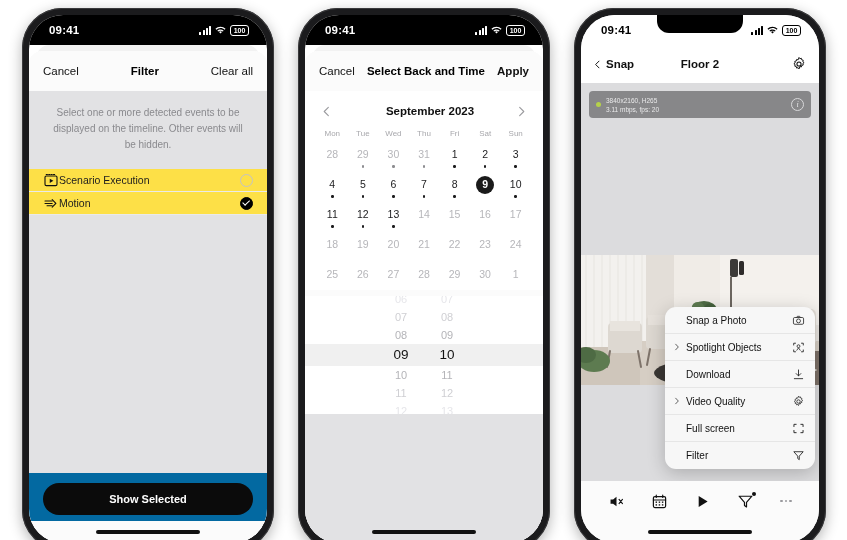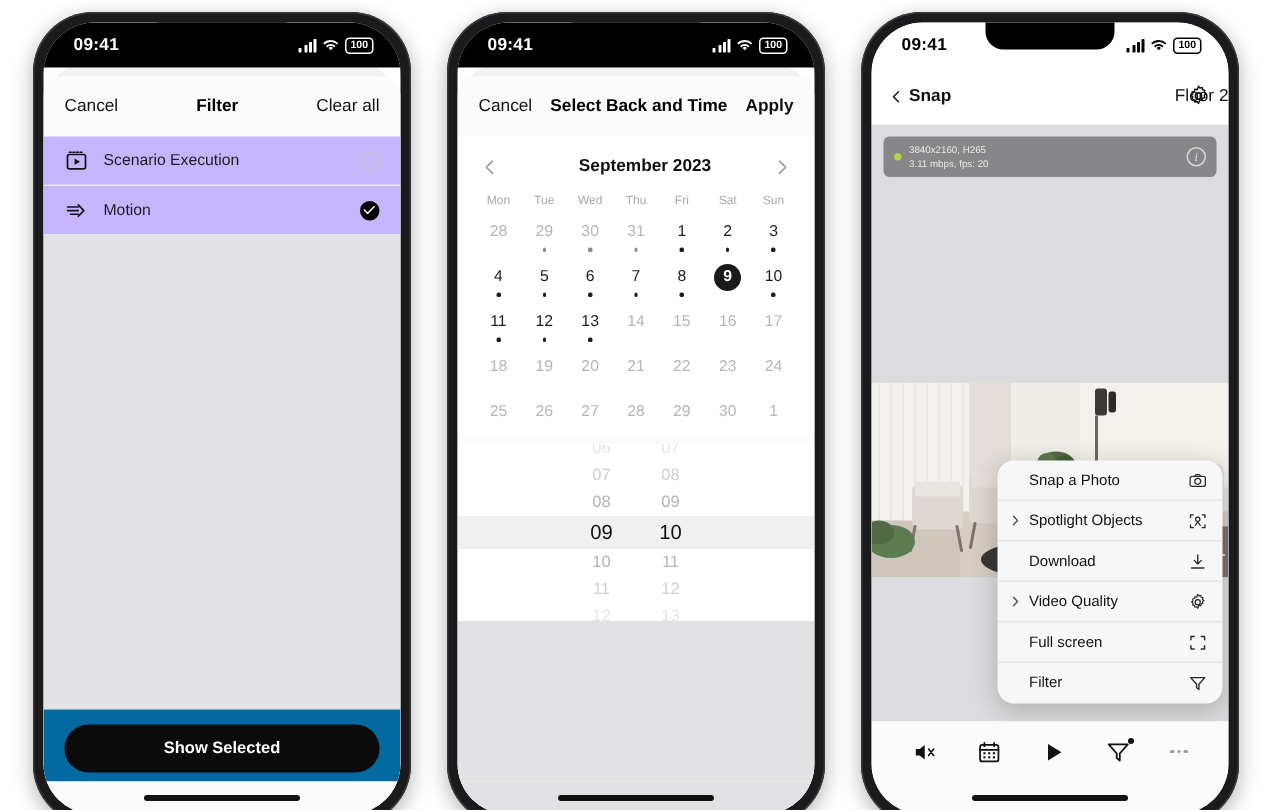--- a/index.html
+++ b/index.html
@@ -98,24 +98,24 @@
   .desc {
     background:#e2e2e4;
     color:#8a8a8e;
     font-size:10px;
     line-height:16px;
     text-align:center;
     padding:14px 22px 16px;
   }
   .list { background:#fff; }
   .row {
-    height:33px; display:flex; align-items:center; gap:10px;
+    height:23px; display:flex; align-items:center; 
     padding:0 14px;
     border-bottom:1px solid #eaeaea;
-    background:#c4b5fd;
+    background:#fde047;
   }
   .row .ico { width:16px; height:16px; flex:0 0 16px; color:#111; }
   .row .lbl { flex:1; font-size:10.5px; color:#1c1c1e; }
   .radio { width:13px; height:13px; border-radius:50%; border:1.3px solid #c3c3c6; }
   .radio.on {
     background:#000; border-color:#000;
     display:flex; align-items:center; justify-content:center;
   }
   .radio.on::after {
     content:""; width:6px; height:3px;
@@ -183,21 +183,21 @@
   .pcol .it.cur { color:#111; font-size:13.5px; font-weight:500; height:22px; line-height:22px; }
   .pad-gray { flex:1; background:#e2e2e4; }
 
   
   .navbar3 {
     height:38px; flex:0 0 38px; background:#fff;
     display:flex; align-items:center; justify-content:space-between;
     padding:0 12px; position:relative; z-index:5;
   }
   .back { display:flex; align-items:center; gap:4px; font-size:11.5px; font-weight:700; color:#111; }
-  .navbar3 .title { position:absolute; left:0; right:0; text-align:right; font-size:11.5px; font-weight:400; color:#111; pointer-events:none; }
+  .navbar3 .title { position:absolute; left:0; right:0; text-align:center; font-size:11.5px; font-weight:700; color:#111; pointer-events:none; }
   .gear { width:16px; height:16px; color:#111; position:relative; z-index:2; }
 
   .player { position:relative; flex:1; background:#dcdcde; min-height:0; overflow:hidden; }
   .info {
     position:absolute; top:8px; left:8px; right:8px; height:27px;
     background:rgba(120,120,122,.85); border-radius:4px;
     display:flex; align-items:center; padding:0 7px; gap:5px;
     color:#e9e9ea; font-size:6.5px; line-height:9px;
   }
   .dotg { width:5px; height:5px; border-radius:50%; background:#b5d14a; flex:0 0 5px; }
@@ -266,20 +266,21 @@
 
       <div class="sheet-stack">
         <div class="sheet-peek"></div>
         <div class="sheet">
           <div class="navbar">
             <span class="side">Cancel</span>
             <span class="title">Filter</span>
             <span class="side">Clear all</span>
           </div>
 
+          <div class="desc">Select one or more detected events to be displayed on the timeline. Other events will be hidden.</div>
 
           <div class="list">
             <div class="row">
               <span class="ico">
                 <svg viewBox="0 0 20 20">
                     <rect x="2.5" y="5" width="15" height="12" rx="1.6" fill="none" stroke="currentColor" stroke-width="1.4"></rect>
                     <path d="M4 3.2h1.6M7 3.2h1.6M10 3.2h1.6M13 3.2h1.6" stroke="currentColor" stroke-width="1.3" stroke-linecap="round"></path>
                     <path d="M8.4 8.4 13 11l-4.6 2.6Z" fill="currentColor"></path>
                   </svg>
               </span>

